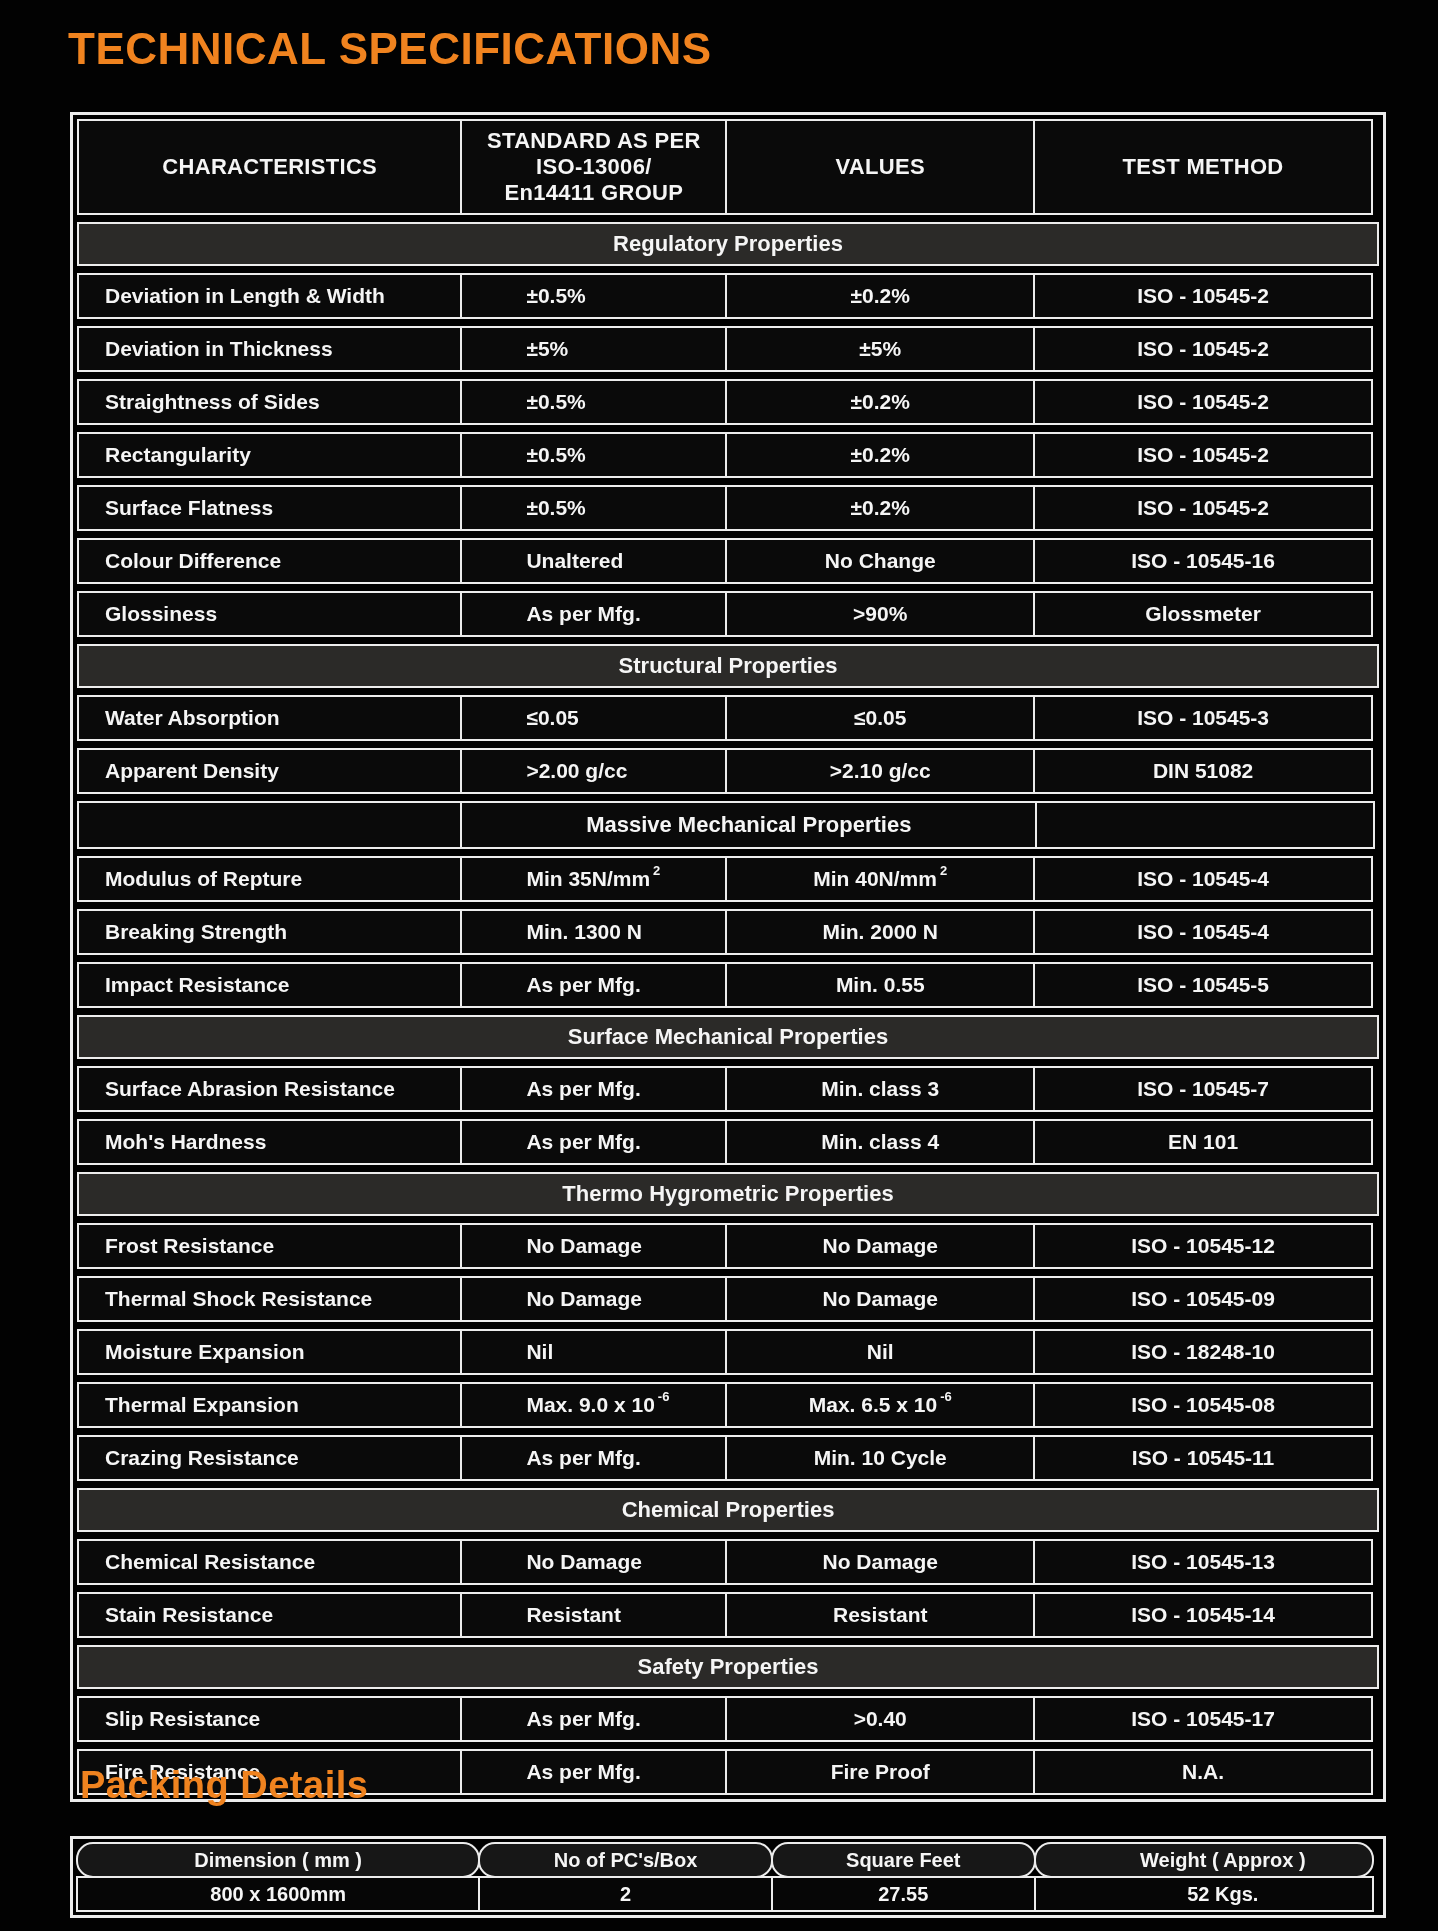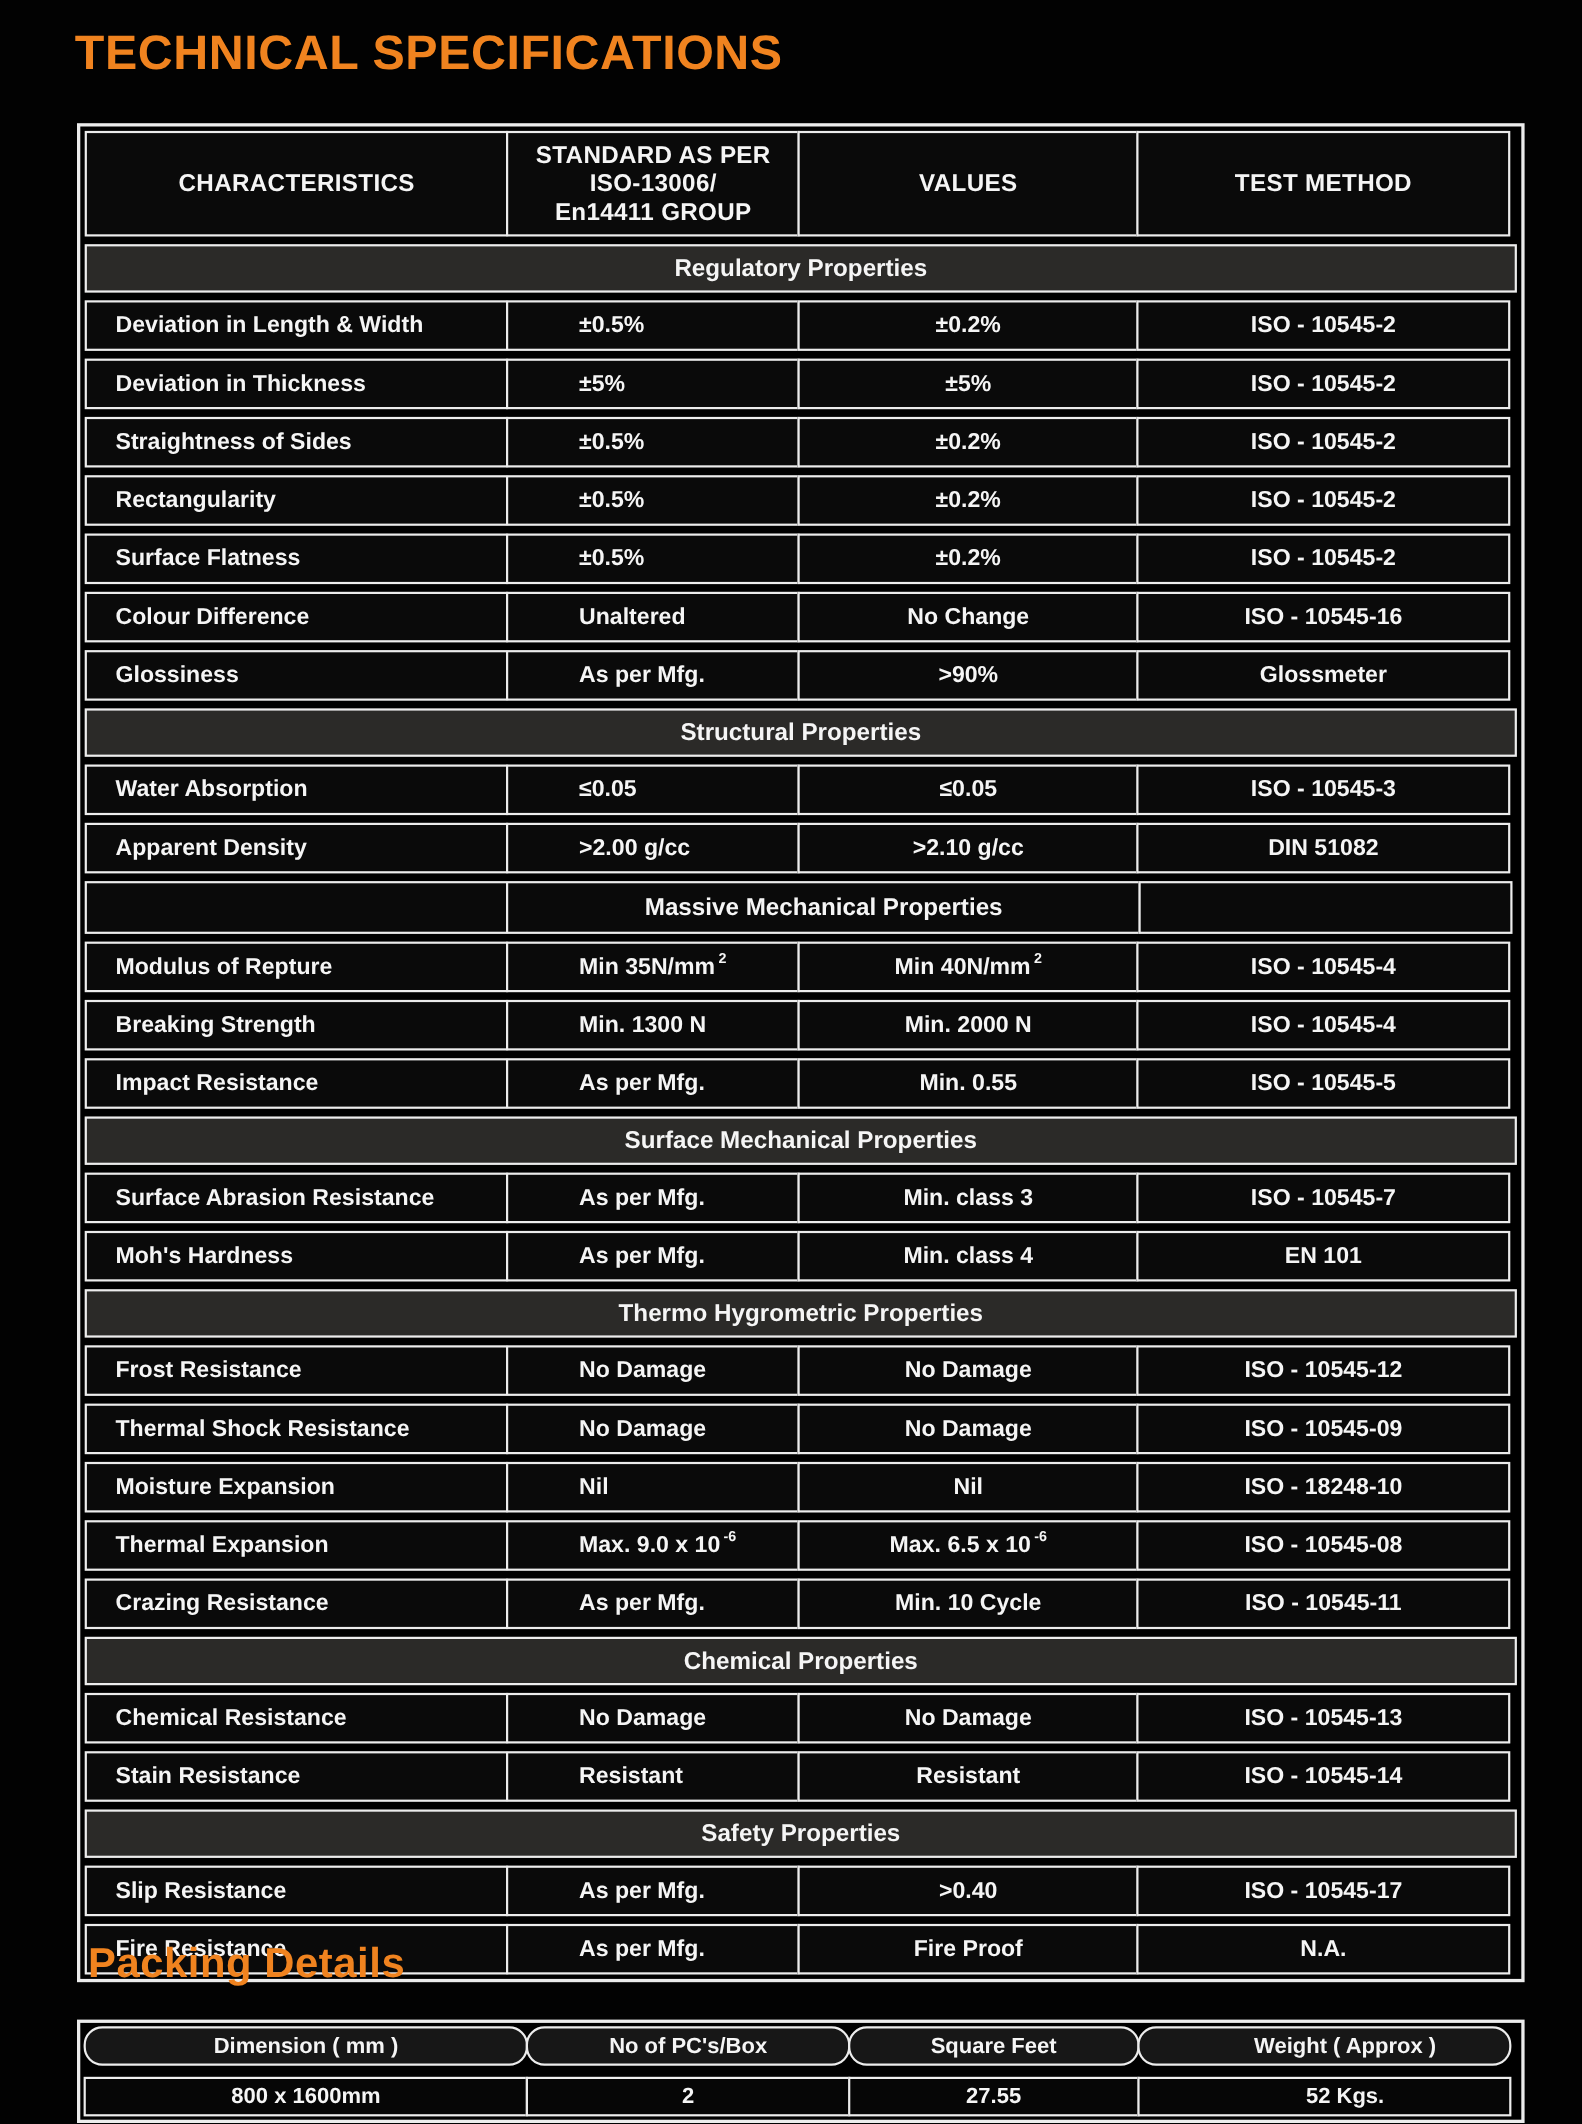--- a/index.html
+++ b/index.html
@@ -51,21 +51,21 @@
   }
   .prow{display:flex;}
   .prow + .prow{margin-top:-2px;}
   .pcell{
     box-sizing:border-box;border:2px solid var(--border);
     display:flex;align-items:center;justify-content:center;
     min-height:36px;font-size:20px;font-weight:700;color:var(--text);text-align:center;
   }
   .pcell + .pcell{margin-left:-2px;}
   .packing-header-row .pcell{background:#171717;border-radius:17px;}
-  .packing-value-row .pcell{background:#060606;margin-top:12px;}
+  .packing-value-row .pcell{background:#060606;}
   .pc1{width:31%;}.pc2{width:22.6%;}.pc3{width:20.3%;}.pc4{width:26.1%;padding-left:38px;}
 </style>
 </head>
 <body>
 
 <div class="page">
 
   <h1 class="title">TECHNICAL SPECIFICATIONS</h1>
 
   <div class="spec-table">

